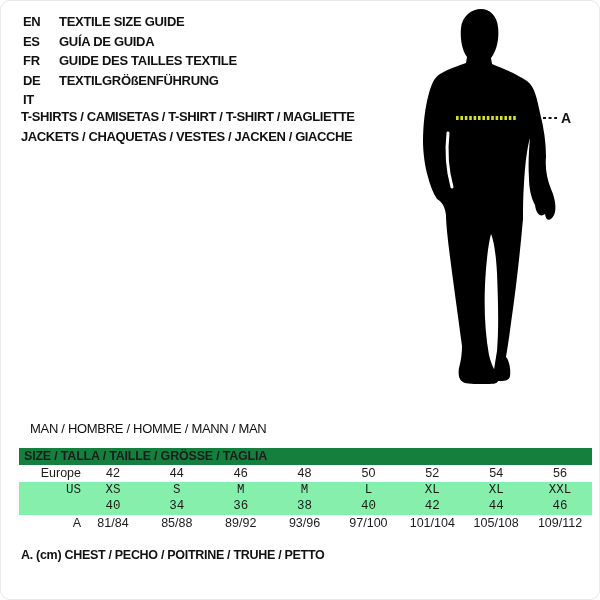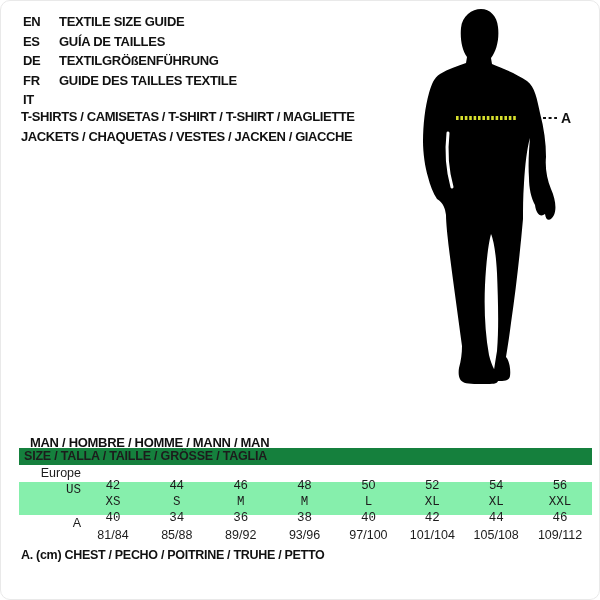--- a/index.html
+++ b/index.html
@@ -12,53 +12,53 @@
   .lang-list{position:absolute;left:22px;top:11px;}
   .lang-row{display:flex;height:19.5px;line-height:19.5px;
     font-weight:700;font-size:13px;letter-spacing:-0.3px;}
   .lang-code{width:36px;}
   
   .categories{position:absolute;left:20px;top:106px;}
   .cat-line{height:20px;line-height:20px;font-weight:700;font-size:13px;letter-spacing:-0.4px;white-space:nowrap;}
   
   .figure-wrap{position:absolute;left:395px;top:0;width:205px;height:400px;}
   
-  .section-title{position:absolute;left:20px;top:434px;font-weight:700;font-size:13px;letter-spacing:-0.3px;padding-left:9px;}
+  .section-title{position:absolute;left:20px;top:420px;font-weight:400;font-size:13px;letter-spacing:-0.3px;padding-left:9px;}
   
   .size-table{position:absolute;left:18px;top:447px;width:573px;font-size:12.5px;color:#1c1c1c;}
   .t-header{height:17px;line-height:17px;background:#15803d;font-weight:700;
     padding-left:5px;letter-spacing:-0.2px;box-sizing:border-box;}
   .t-row{display:flex;height:16.5px;line-height:16.5px;}
   .t-row.alt{background:#86efac;font-family:Liberation Mono, monospace;}
   .t-label{width:62px;padding-left:5px;box-sizing:border-box;text-align:right;}
-  .t-cell{flex:1;text-align:center;margin-top:12px;}
+  .t-cell{flex:1;text-align:center;}
   
   .footnote{position:absolute;left:20px;top:547px;font-weight:700;font-size:12.5px;letter-spacing:-0.3px;text-align:center;}
 </style>
 </head>
 <body>
 
 <div id="canvas">
 
   <div class="lang-list">
     <div class="lang-row">
       <span class="lang-code">EN</span>
       <span class="lang-label">TEXTILE SIZE GUIDE</span>
     </div>
     <div class="lang-row">
       <span class="lang-code">ES</span>
-      <span class="lang-label">GUÍA DE TAILLES</span>
+      <span class="lang-label">GUÍA DE GUIDA</span>
+    </div>
+    <div class="lang-row">
+      <span class="lang-code">FR</span>
+      <span class="lang-label">GUIDE DES TAILLES TEXTILE</span>
     </div>
     <div class="lang-row">
       <span class="lang-code">DE</span>
       <span class="lang-label">TEXTILGRÖßENFÜHRUNG</span>
-    </div>
-    <div class="lang-row">
-      <span class="lang-code">FR</span>
-      <span class="lang-label">GUIDE DES TAILLES TEXTILE</span>
     </div>
     <div class="lang-row">
       <span class="lang-code">IT</span>
     </div>
   </div>
 
   <div class="categories">
     <div class="cat-line">T-SHIRTS / CAMISETAS / T-SHIRT / T-SHIRT / MAGLIETTE</div>
     <div class="cat-line">JACKETS / CHAQUETAS / VESTES / JACKEN / GIACCHE</div>
   </div>

